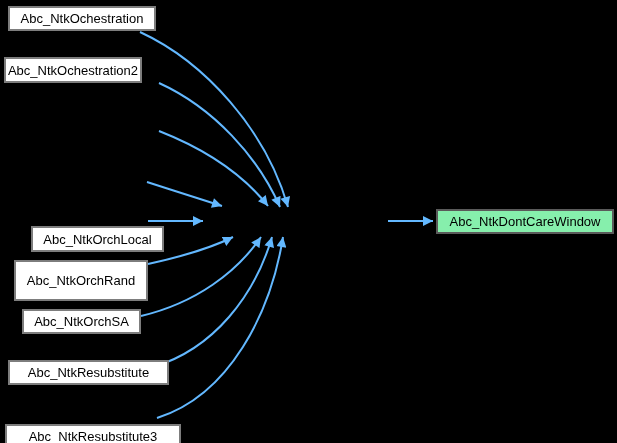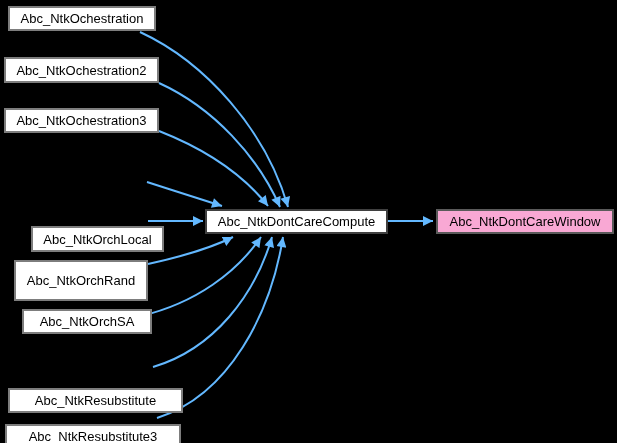--- a/index.html
+++ b/index.html
@@ -18,21 +18,21 @@
     border:2px solid #7d7d7d;
     color:#000;
     font-size:13px;
     display:flex;align-items:center;justify-content:center;
     white-space:nowrap;
     z-index:2;
     cursor:pointer;
   }
   .node.center{border-color:#404040;}
   .node.current{
-    background:#f9a8d4;
+    background:#86efac;
     border-color:#5a5a5a;
     cursor:default;
   }
 </style>
 </head>
 <body>
 
 <div class="canvas">
 
   <svg class="edges" width="617" height="443" viewBox="0 0 617 443">
@@ -50,32 +50,30 @@
       <path marker-end="url(#ah)" d="M148,264 C180,257 209,249 233,237"></path>
       <path marker-end="url(#ah)" d="M141,316 C196,303 237,272 261,237"></path>
       <path marker-end="url(#ah)" d="M153,367 C214,349 255,295 272,237"></path>
       <path marker-end="url(#ah)" d="M157,418 C230,395 271,312 283,237"></path>
       <path marker-end="url(#ah)" d="M388,221 L433,221"></path>
     </g>
   </svg>
 
   <div class="node" style="left:8px;   top:6px;   width:148px; height:25px;">Abc_NtkOchestration</div>
 
-  <div class="node" style="left:4px;   top:57px;  width:155px; height:26px;">Abc_NtkOchestration2</div>
+  <div class="node" style="left:4px;   top:57px;  width:138px; height:26px;">Abc_NtkOchestration2</div>
 
-  <div class="node" style="left:4px;   top:108px; width:155px; height:25px;">Abc_NtkOchestration3</div>
 
 
   <div class="node" style="left:15px;  top:226px; width:133px; height:26px;margin-left:16px;">Abc_NtkOrchLocal</div>
 
   <div class="node" style="left:14px;  top:260px; width:134px; height:41px;">Abc_NtkOrchRand</div>
 
-  <div class="node" style="left:22px;  top:309px; width:130px; height:25px;text-align:right;">Abc_NtkOrchSA</div>
+  <div class="node" style="left:22px;  top:309px; width:119px; height:25px;text-align:right;">Abc_NtkOrchSA</div>
 
-  <div class="node" style="left:8px;   top:360px; width:175px; height:25px;margin-top:28px;">Abc_NtkResubstitute</div>
+  <div class="node" style="left:8px;   top:360px; width:161px; height:25px;">Abc_NtkResubstitute</div>
 
   <div class="node" style="left:5px;   top:424px; width:176px; height:25px;">Abc_NtkResubstitute3</div>
 
-  <div class="node center" style="left:205px; top:209px; width:183px; height:25px;">Abc_NtkDontCareCompute</div>
 
   <div class="node current" style="left:436px; top:209px; width:178px; height:25px;">Abc_NtkDontCareWindow</div>
 
 </div>
 
 </body></html>

